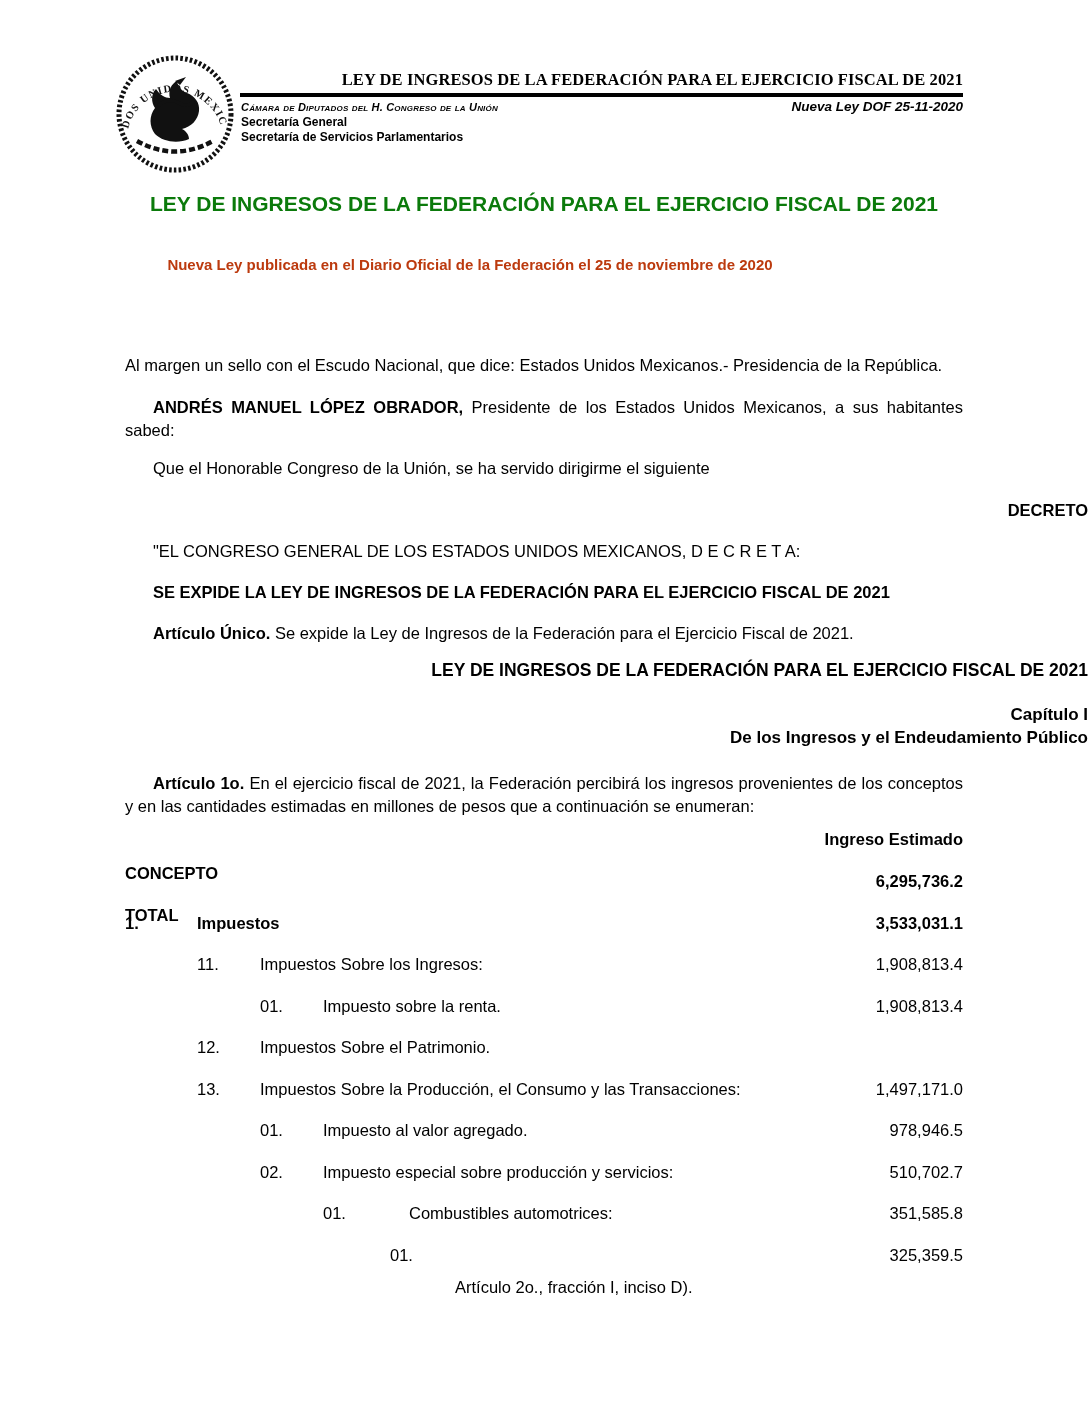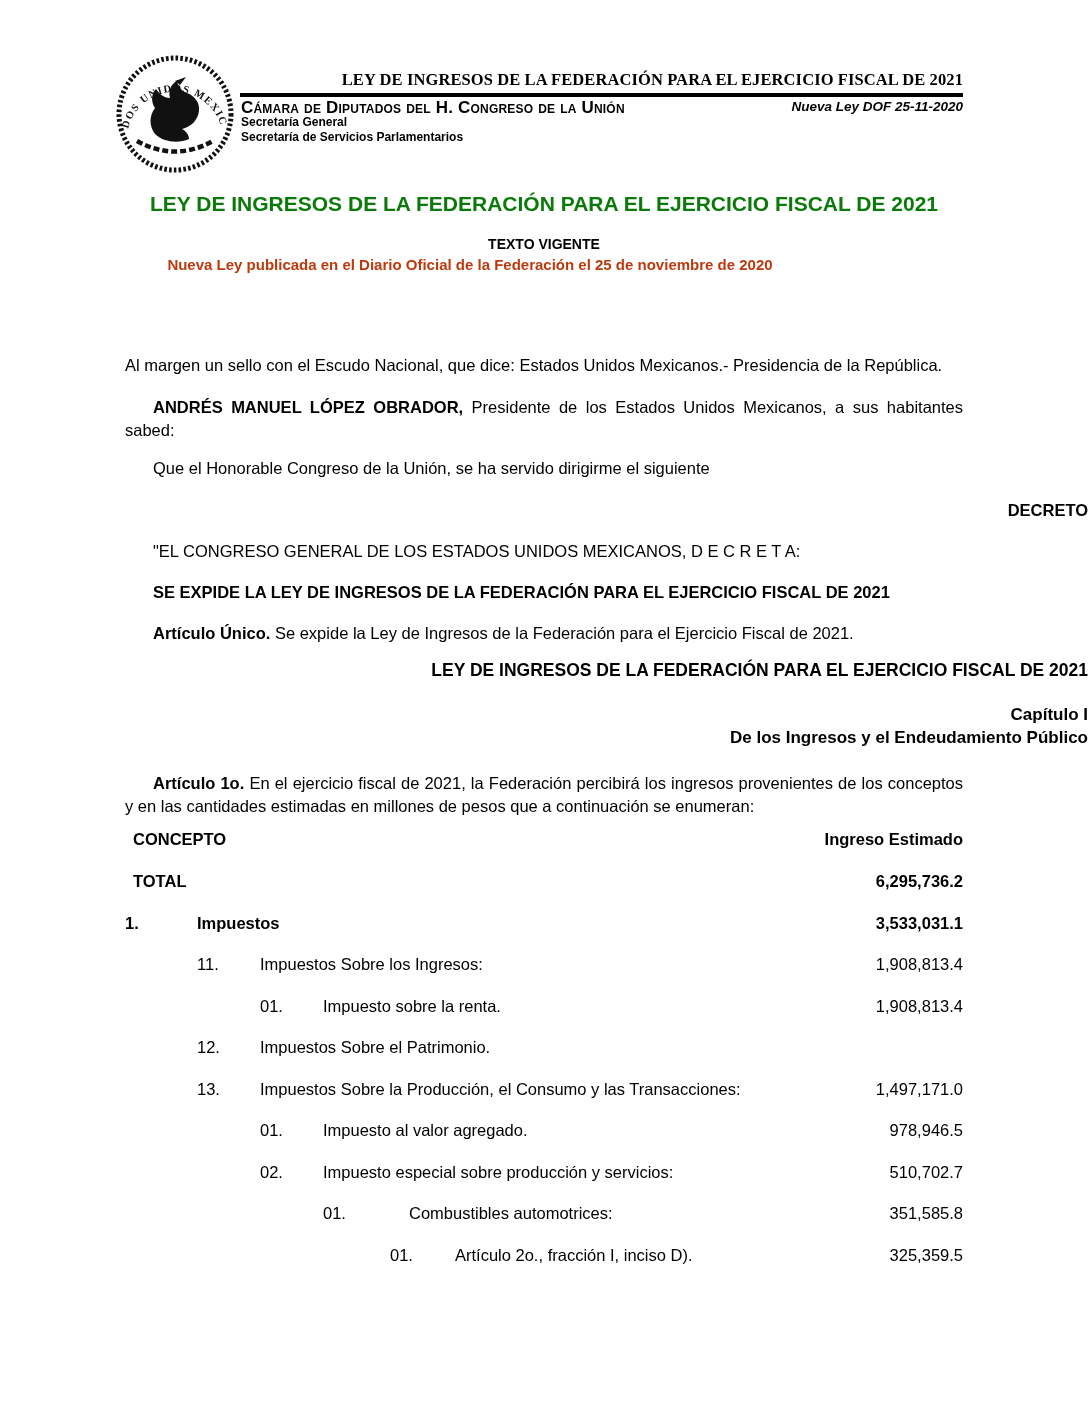--- a/index.html
+++ b/index.html
@@ -24,21 +24,21 @@
   .seal svg{width:100%;height:100%;}
   .hdr-title{
     left:240px;top:70px;width:723px;
     text-align:right;
     font-family:"Liberation Serif", serif;
     font-weight:bold;font-size:16.5px;letter-spacing:.1px;
     white-space:nowrap;
   }
   .hdr-rule{left:240px;top:93px;width:723px;height:4px;background:#000;}
   .org{left:241px;top:100px;font-weight:bold;line-height:15px;}
-  .org-caps{font-size:17px;font-variant:small-caps;letter-spacing:.2px;}
+  .org-caps{font-size:11px;font-variant:small-caps;letter-spacing:.2px;font-style:italic;}
   .org-sub{font-size:12px;}
   .doc-ref{
     right:125px;top:99px;
     font-style:italic;font-weight:bold;font-size:13.5px;
   }
 
   
   .main-title{
     left:0;top:192px;width:1088px;text-align:center;
     color:var(--title-green);font-weight:bold;font-size:21px;
@@ -63,26 +63,26 @@
   #chapter-sub{top:726px;font-size:17px;}
   #p-articulo1{top:772px;}
 
   
   .income-table{left:125px;top:830px;width:838px;font-size:16.5px;}
   .trow{position:relative;height:41.5px;}
   .trow.thead{height:42px;}
   .num,.label,.value{position:absolute;top:0;white-space:nowrap;}
   .value{right:0;}
   .trow.boldrow{font-weight:bold;}
-  .trow.l0 .label{left:8px;}
+  .trow.l0 .label{left:0;margin-top:34px;}
   .trow.l1 .num{left:0;}    .trow.l1 .label{left:72px;}
   .trow.l2 .num{left:72px;} .trow.l2 .label{left:135px;}
   .trow.l3 .num{left:135px;}.trow.l3 .label{left:198px;}
   .trow.l4 .num{left:198px;}.trow.l4 .label{left:265px;margin-left:19px;}
-  .trow.l5 .num{left:265px;}.trow.l5 .label{left:330px;}
+  .trow.l5 .num{left:265px;}.trow.l5 .label{left:330px;margin-top:32px;}
 
   
   .footer{
     left:0;top:1318px;width:1088px;text-align:center;
     font-family:"Liberation Serif", serif;font-size:16px;
   }
 </style>
 </head>
 <body>
 
@@ -111,21 +111,20 @@
 
   <div class="abs org">
     <div class="org-caps">Cámara de Diputados del H. Congreso de la Unión</div>
     <div class="org-sub">Secretaría General</div>
     <div class="org-sub">Secretaría de Servicios Parlamentarios</div>
   </div>
 
   <div class="abs doc-ref">Nueva Ley DOF 25-11-2020</div>
 
   <div class="abs main-title">LEY DE INGRESOS DE LA FEDERACIÓN PARA EL EJERCICIO FISCAL DE 2021</div>
-  <div class="abs status-line">TEXTO VIGENTE</div>
   <div class="abs pub-line">Nueva Ley publicada en el Diario Oficial de la Federación el 25 de noviembre de 2020</div>
 
   <p id="p-seal" class="abs para just">Al margen un sello con el Escudo Nacional, que dice: Estados Unidos Mexicanos.- Presidencia de la República.</p>
 
   <p id="p-president" class="abs para just indent"><b>ANDRÉS MANUEL LÓPEZ OBRADOR,</b><span> Presidente de los Estados Unidos Mexicanos, a sus habitantes sabed:</span></p>
 
   <p id="p-congress" class="abs para indent">Que el Honorable Congreso de la Unión, se ha servido dirigirme el siguiente</p>
 
   <div id="h-decreto" class="abs para center-h">DECRETO</div>
 

